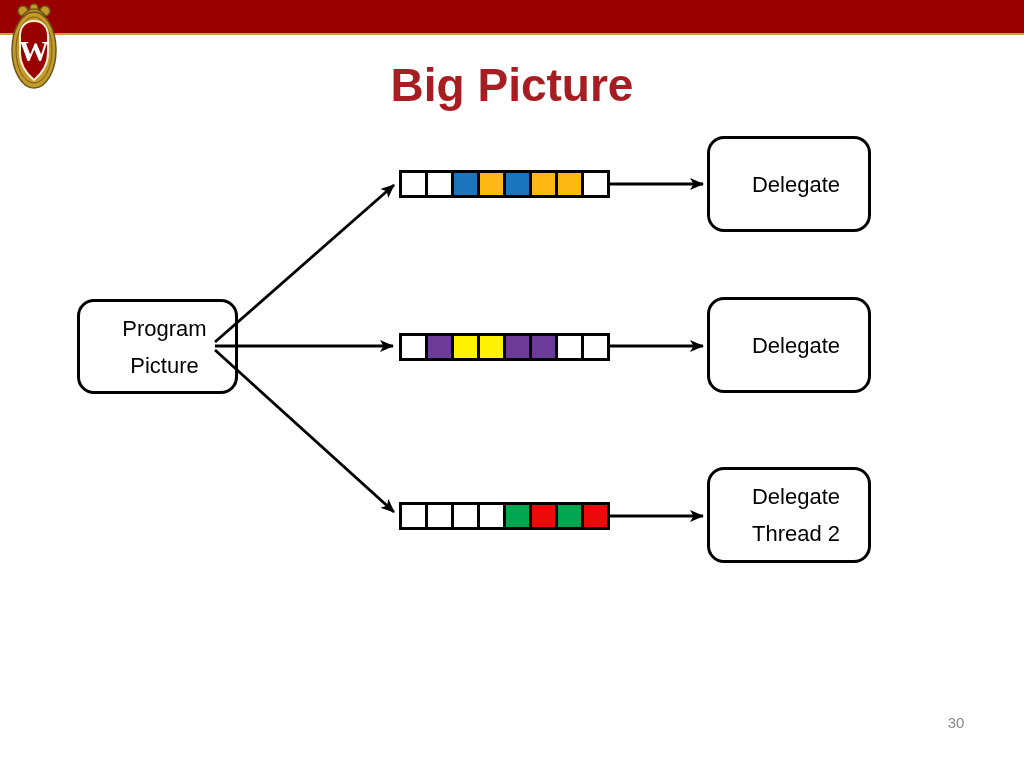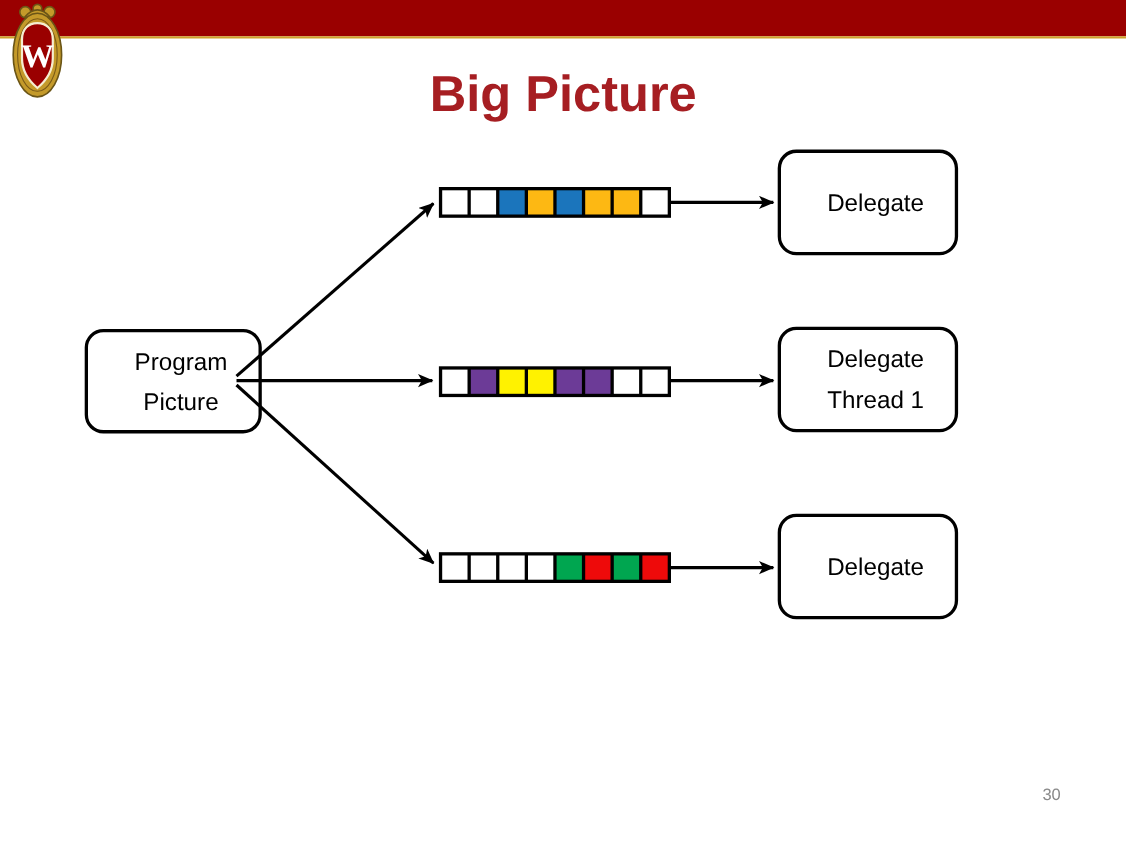--- a/index.html
+++ b/index.html
@@ -64,25 +64,25 @@
     <span>Program</span>
     <span>Picture</span>
   </div>
 
   <div class="node" id="delegate-box-0">
     <span>Delegate</span>
   </div>
 
   <div class="node" id="delegate-box-1">
     <span>Delegate</span>
-    <span>Thread 1</span>
   </div>
 
   <div class="node" id="delegate-box-2">
     <span>Delegate</span>
+    <span>Thread 2</span>
   </div>
 
   <div class="queue" id="queue-0">
       <div class="qcell" style="background: rgb(255, 255, 255);"></div>
       <div class="qcell" style="background: rgb(255, 255, 255);"></div>
       <div class="qcell" style="background: rgb(27, 117, 188);"></div>
       <div class="qcell" style="background: rgb(253, 184, 19);"></div>
       <div class="qcell" style="background: rgb(27, 117, 188);"></div>
       <div class="qcell" style="background: rgb(253, 184, 19);"></div>
       <div class="qcell" style="background: rgb(253, 184, 19);"></div>

